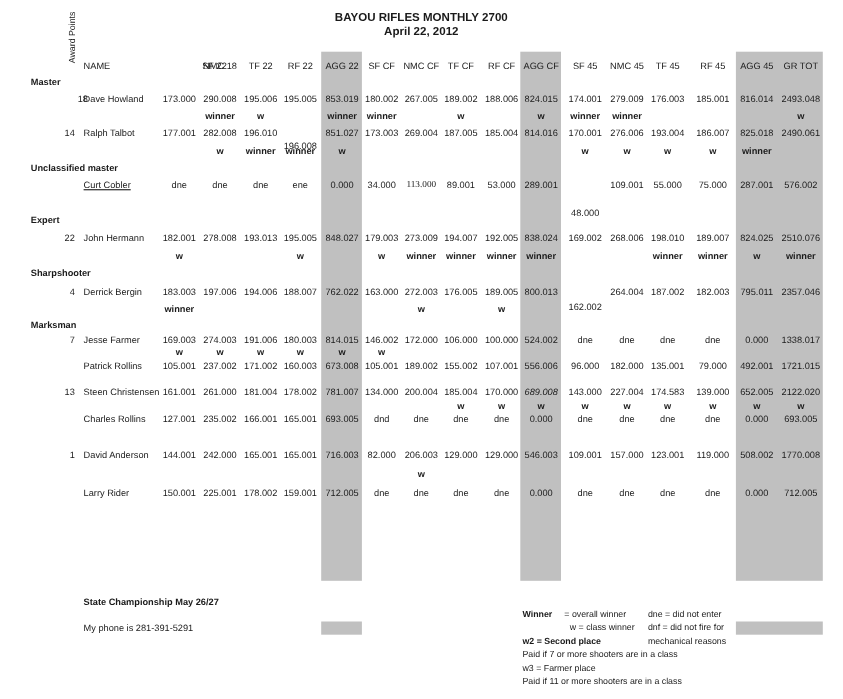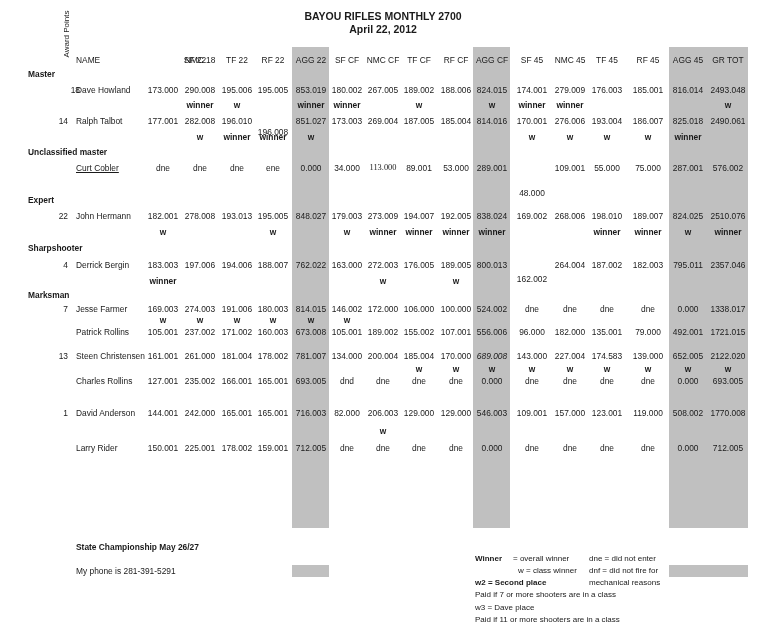--- a/index.html
+++ b/index.html
@@ -323,18 +323,18 @@
 
 <div class="l b" style="left:76px; top:547px;">State Championship May 26/27</div>
 <div class="l" style="left:76px; top:571px;">My phone is 281-391-5291</div>
 
 <div>
   <div class="legend b" style="left:475px; top:554px;">Winner</div>
   <div class="legend" style="left:513px; top:554px;">= overall winner</div>
   <div class="legend" style="left:486px; top:566px;margin-left:32px;">w = class winner</div>
   <div class="legend" style="left:475px; top:578px;font-weight:bold;">w2 = Second place</div>
   <div class="legend" style="left:475px; top:590px;">Paid if 7 or more shooters are in a class</div>
-  <div class="legend" style="left:475px; top:603px;">w3 = Dave place</div>
+  <div class="legend" style="left:475px; top:603px;">w3 = Farmer place</div>
   <div class="legend" style="left:475px; top:615px;">Paid if 11 or more shooters are in a class</div>
   <div class="legend" style="left:589px; top:554px;">dne = did not enter</div>
   <div class="legend" style="left:589px; top:566px;">dnf = did not fire for</div>
   <div class="legend" style="left:589px; top:578px;">mechanical reasons</div>
 </div>
 
 </body></html>

